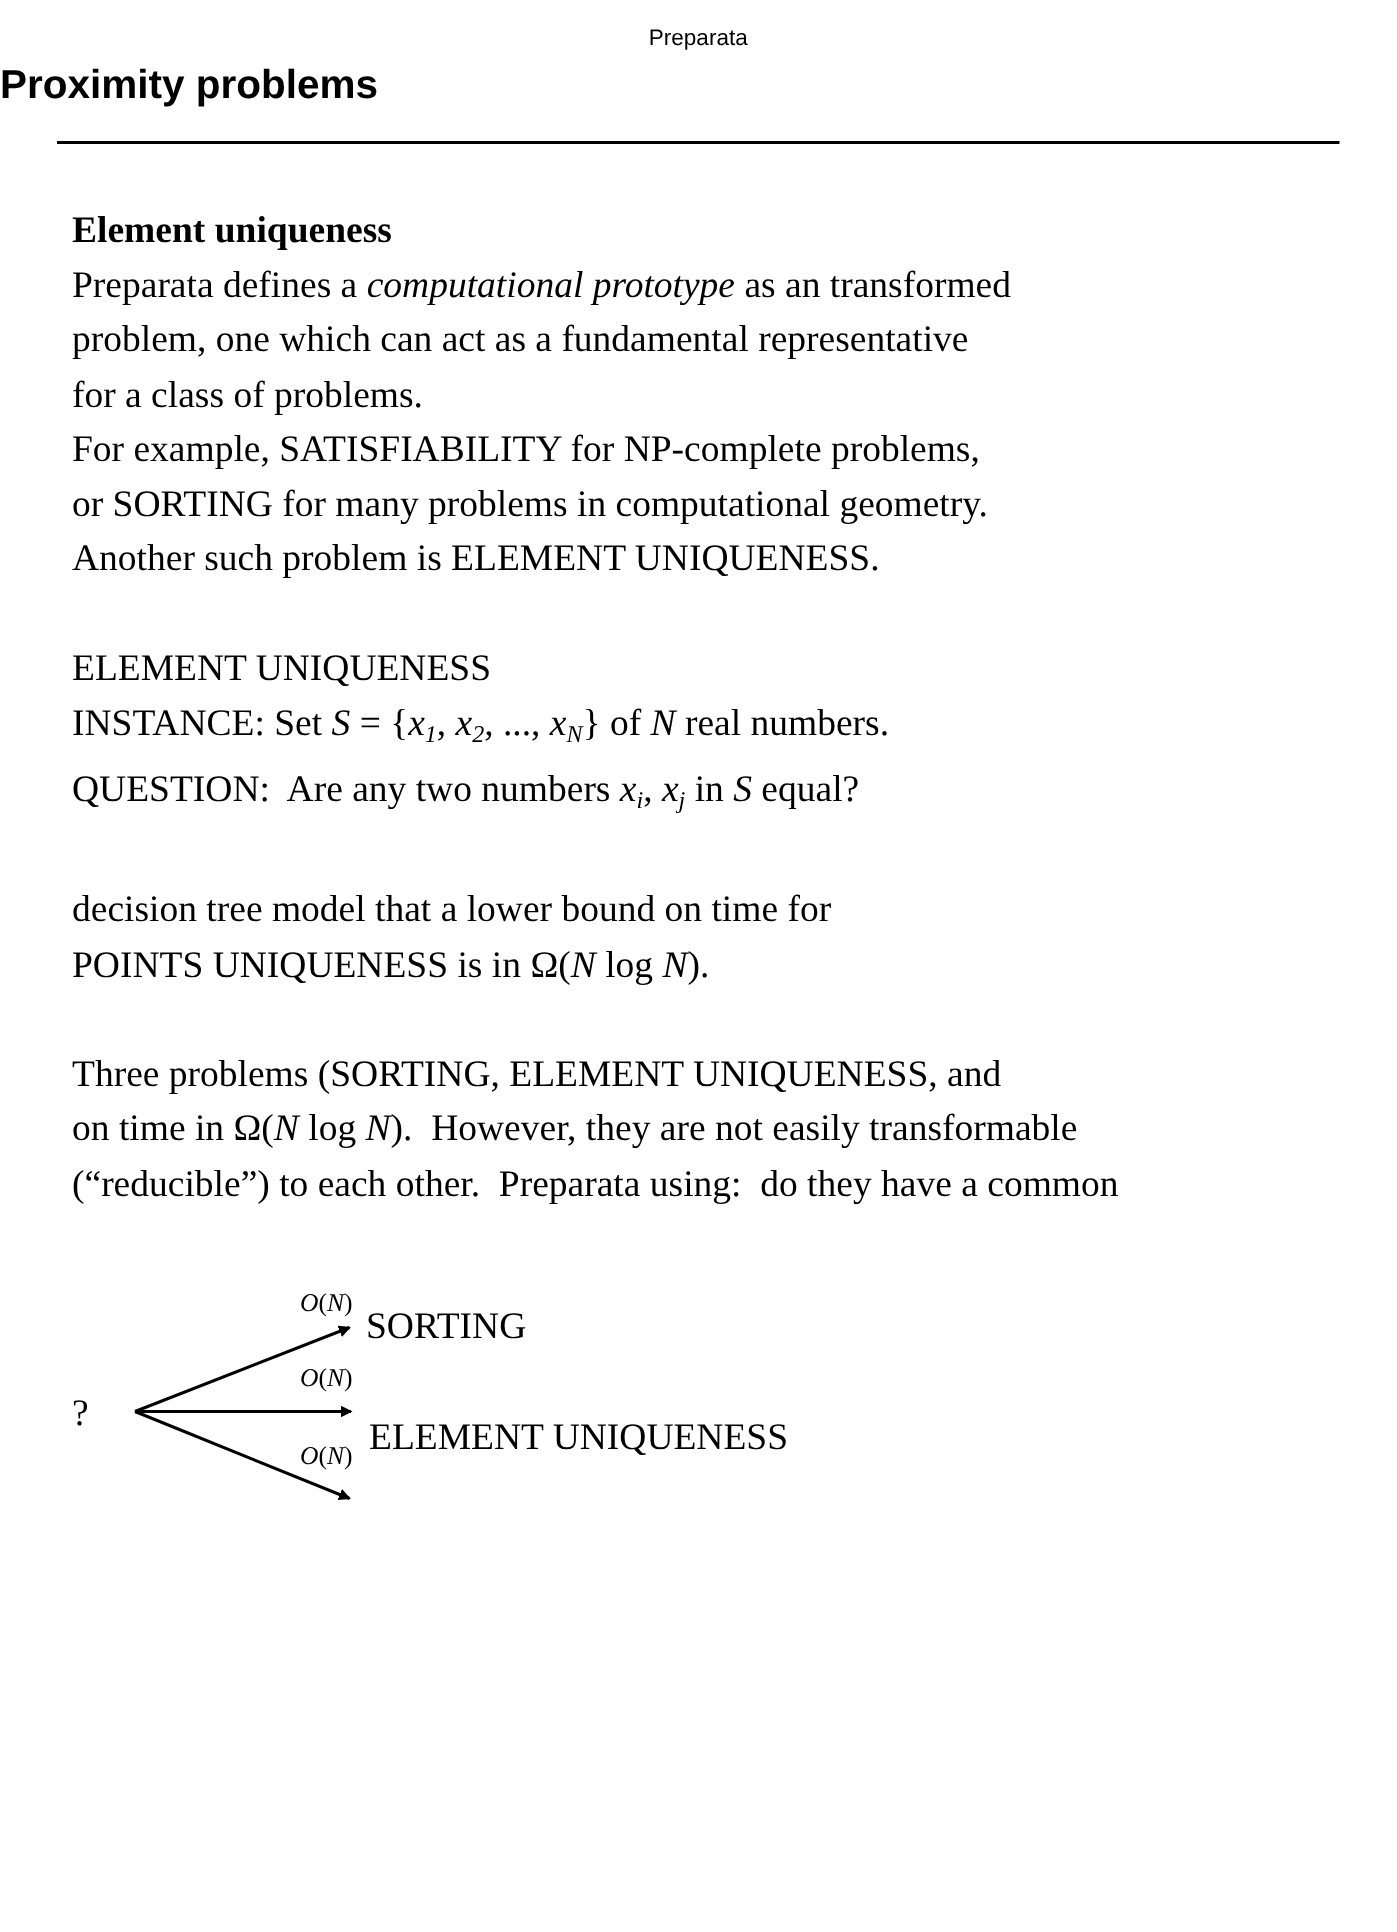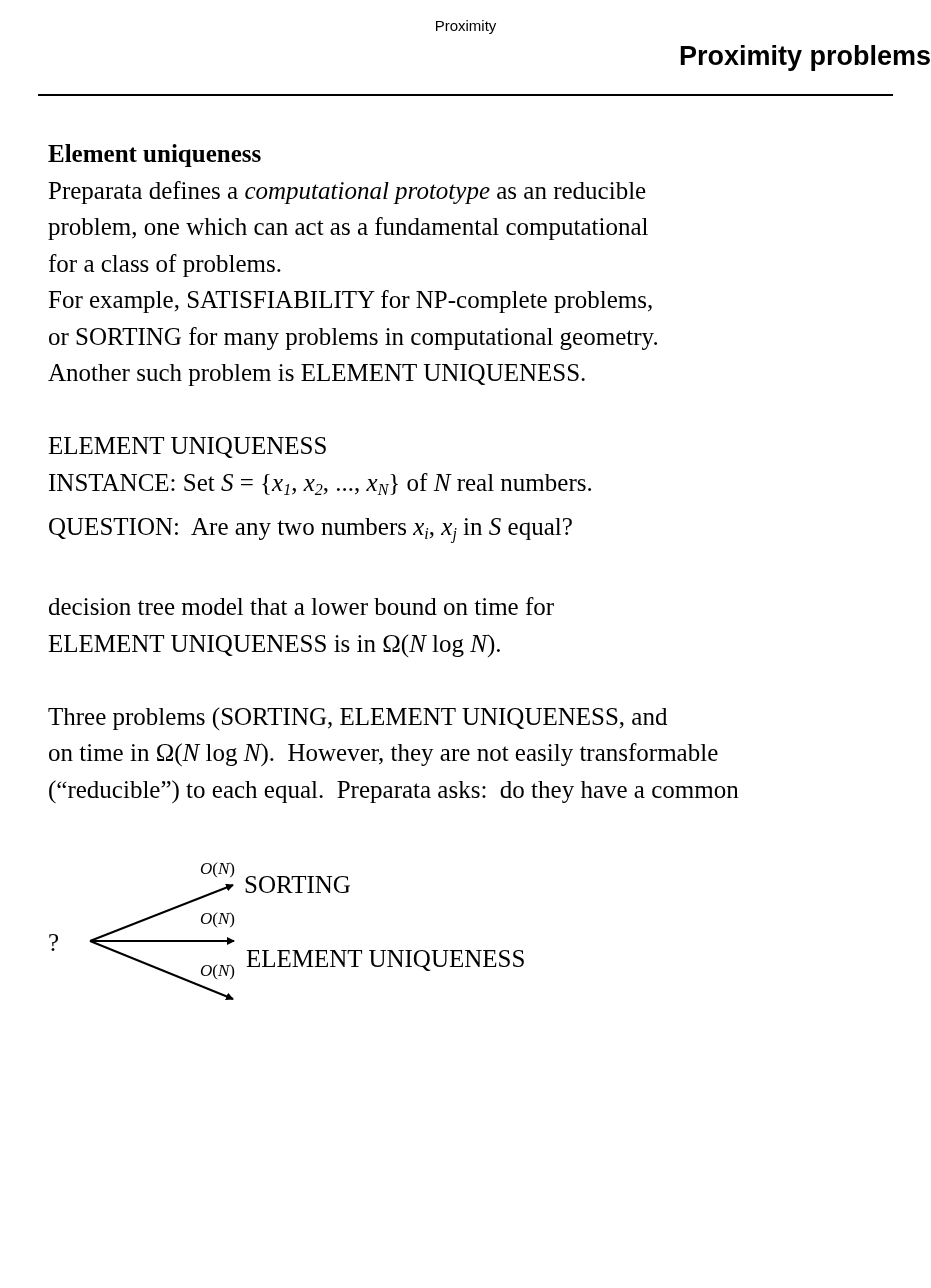--- a/index.html
+++ b/index.html
@@ -21,21 +21,21 @@
     height: 1288px;
   }
   .header-small {
     text-align: center;
     font-family: "Liberation Sans", sans-serif;
     font-size: 15px;
     margin-top: 18px;
     line-height: 1.1;
   }
   .header-title {
-    text-align: right;
+    text-align: left;
     font-family: "Liberation Sans", sans-serif;
     font-weight: bold;
     font-size: 27px;
     margin-top: 7px;
     line-height: 1.1;
   }
   .rule {
     width: 855px;
     margin: 23px auto 0 auto;
     border-top: 2px solid #000000;
@@ -104,52 +104,52 @@
     width: 860px;
     height: 200px;
     overflow: visible;
   }
 </style>
 </head>
 <body>
 
 <div class="page">
 
-  <div class="header-small">Proximity</div>
+  <div class="header-small">Preparata</div>
   <div class="header-title">Proximity problems</div>
   <div class="rule"></div>
 
   <div class="body-block">
 
     <div class="line bold lead">Element uniqueness</div>
 
-    <div class="line"><span>Preparata defines a </span><span class="ital">computational prototype</span><span> as an reducible</span></div>
-    <div class="line">problem, one which can act as a fundamental computational</div>
+    <div class="line"><span>Preparata defines a </span><span class="ital">computational prototype</span><span> as an transformed</span></div>
+    <div class="line">problem, one which can act as a fundamental representative</div>
     <div class="line">for a class of problems.</div>
 
     <div class="line">For example, SATISFIABILITY for NP-complete problems,</div>
     <div class="line">or SORTING for many problems in computational geometry.</div>
     <div class="line">Another such problem is ELEMENT UNIQUENESS.</div>
 
     <div class="blank"></div>
 
     <div class="line">ELEMENT UNIQUENESS</div>
     <div class="line"><span>INSTANCE: Set </span><span class="ital">S</span> = {<span class="ital">x<sub>1</sub></span>, <span class="ital">x<sub>2</sub></span>, ..., <span class="ital">x<sub>N</sub></span>} of <span class="ital">N</span><span> real numbers.</span></div>
     <div class="line"><span>QUESTION:  Are any two numbers </span><span class="ital">x<sub>i</sub></span>, <span class="ital">x<sub>j</sub></span> in <span class="ital">S</span><span> equal?</span></div>
 
     <div class="blank"></div>
 
     <div class="line">decision tree model that a lower bound on time for</div>
-    <div class="line"><span>ELEMENT UNIQUENESS is in </span>Ω(<span class="ital">N</span><span> log </span><span class="ital">N</span>).</div>
+    <div class="line"><span>POINTS UNIQUENESS is in </span>Ω(<span class="ital">N</span><span> log </span><span class="ital">N</span>).</div>
 
     <div class="blank"></div>
 
     <div class="line">Three problems (SORTING, ELEMENT UNIQUENESS, and</div>
     <div class="line"><span>on time in </span>Ω(<span class="ital">N</span> log <span class="ital">N</span><span>).  However, they are not easily transformable</span></div>
-    <div class="line">(“reducible”) to each equal.  Preparata asks:  do they have a common</div>
+    <div class="line">(“reducible”) to each other.  Preparata using:  do they have a common</div>
 
     <div class="diagram">
       <svg class="arrows" viewBox="0 0 860 200">
         <defs>
           <marker id="ah" markerWidth="9" markerHeight="9" refX="7" refY="4" orient="auto" markerUnits="userSpaceOnUse">
             <path d="M0,0 L8,4 L0,8 z" fill="#000"></path>
           </marker>
         </defs>
         <line x1="42" y1="89" x2="185" y2="33" stroke="#000" stroke-width="2" marker-end="url(#ah)"></line>
         <line x1="42" y1="89" x2="186" y2="89" stroke="#000" stroke-width="2" marker-end="url(#ah)"></line>

